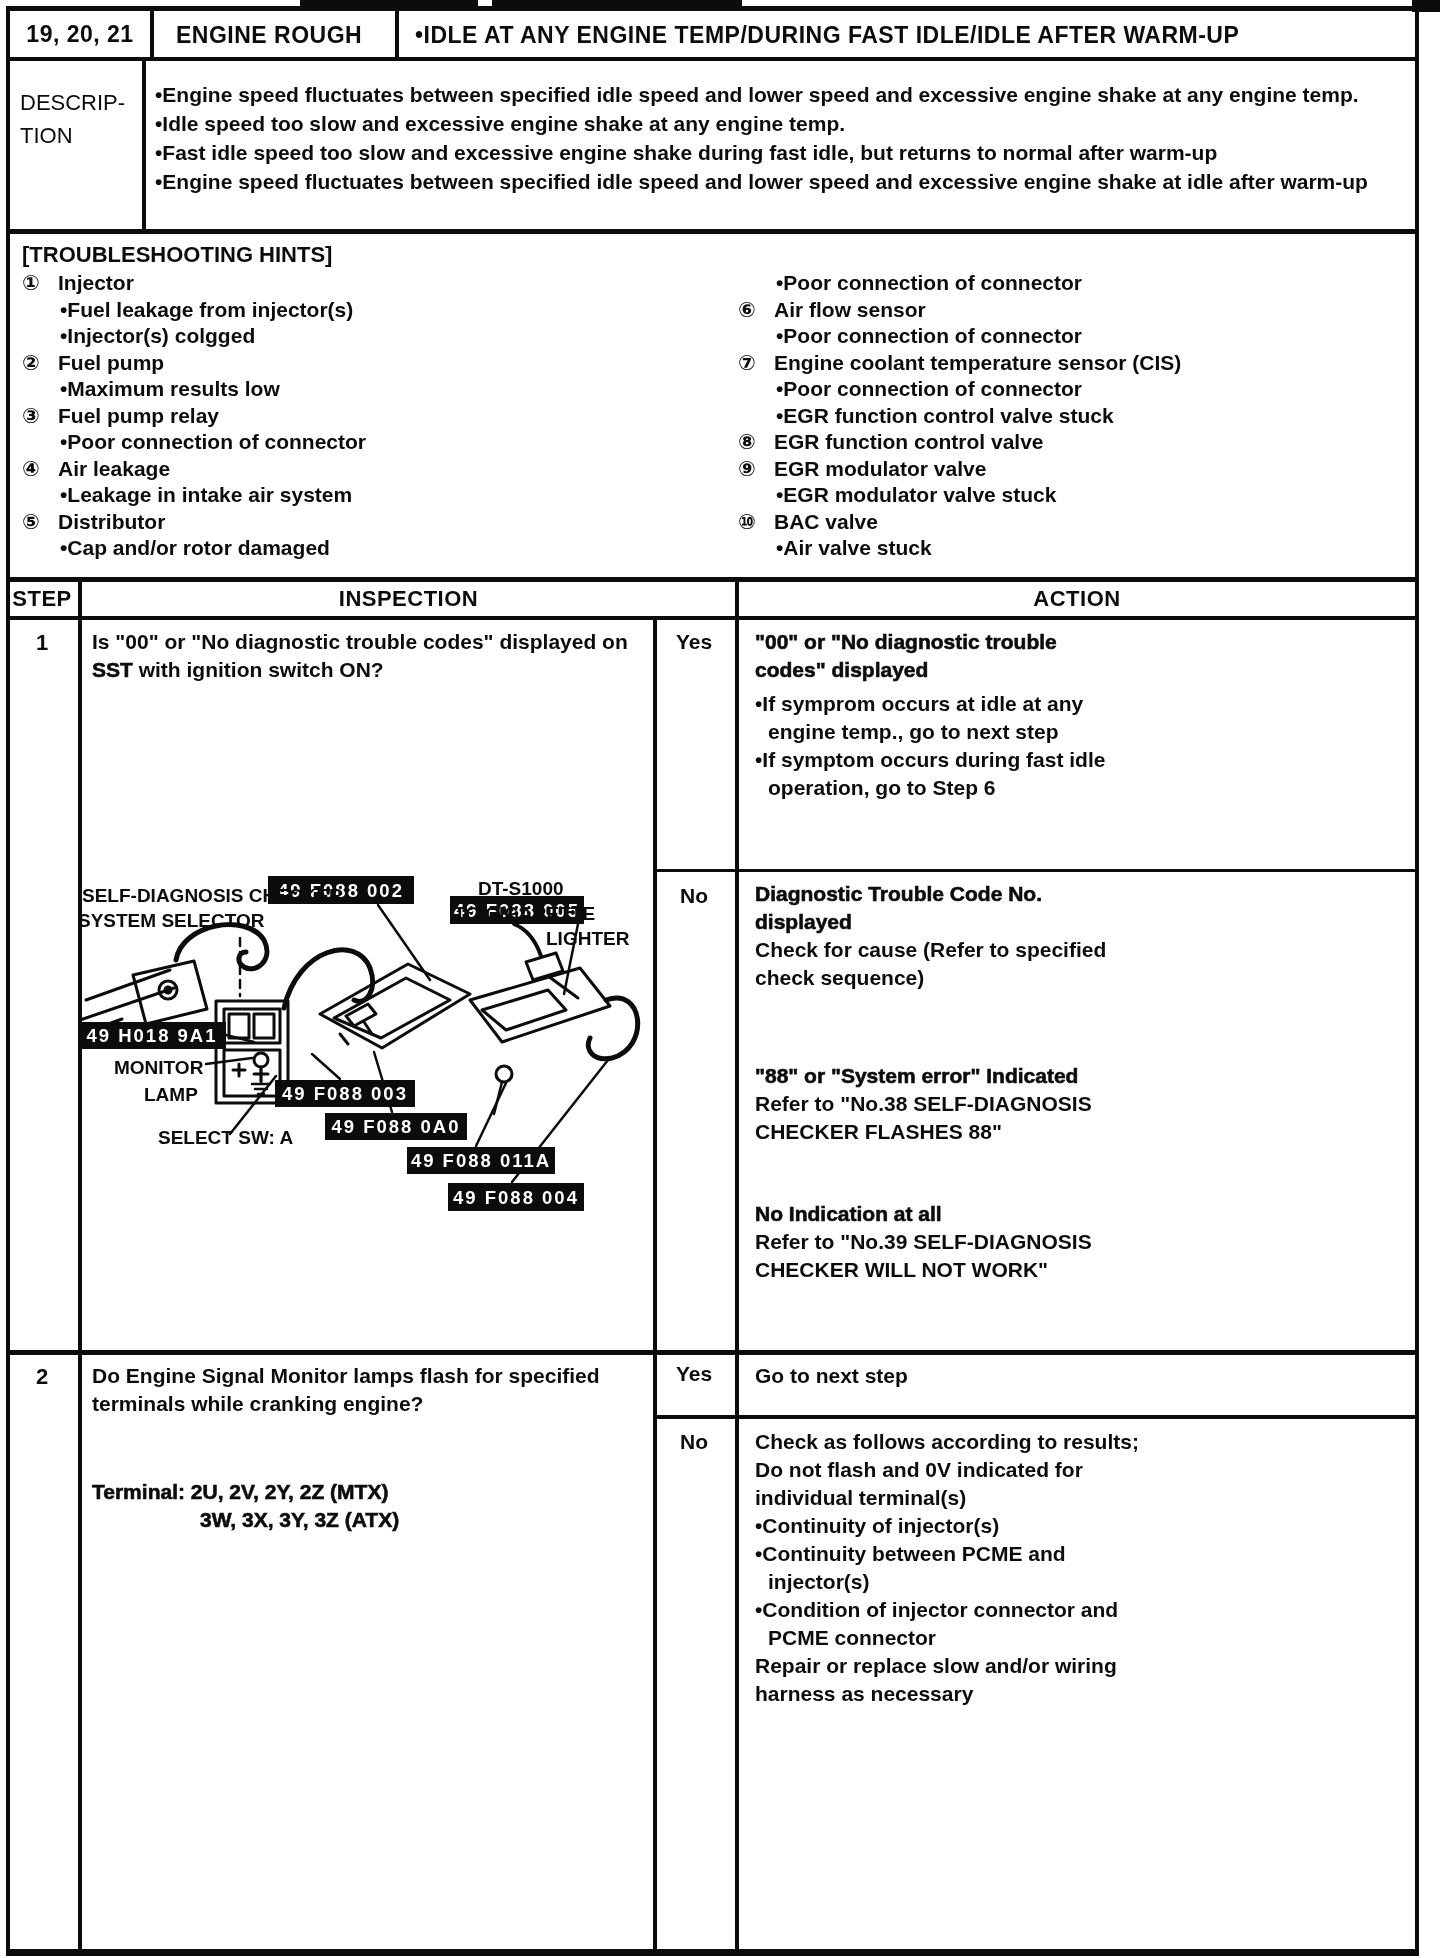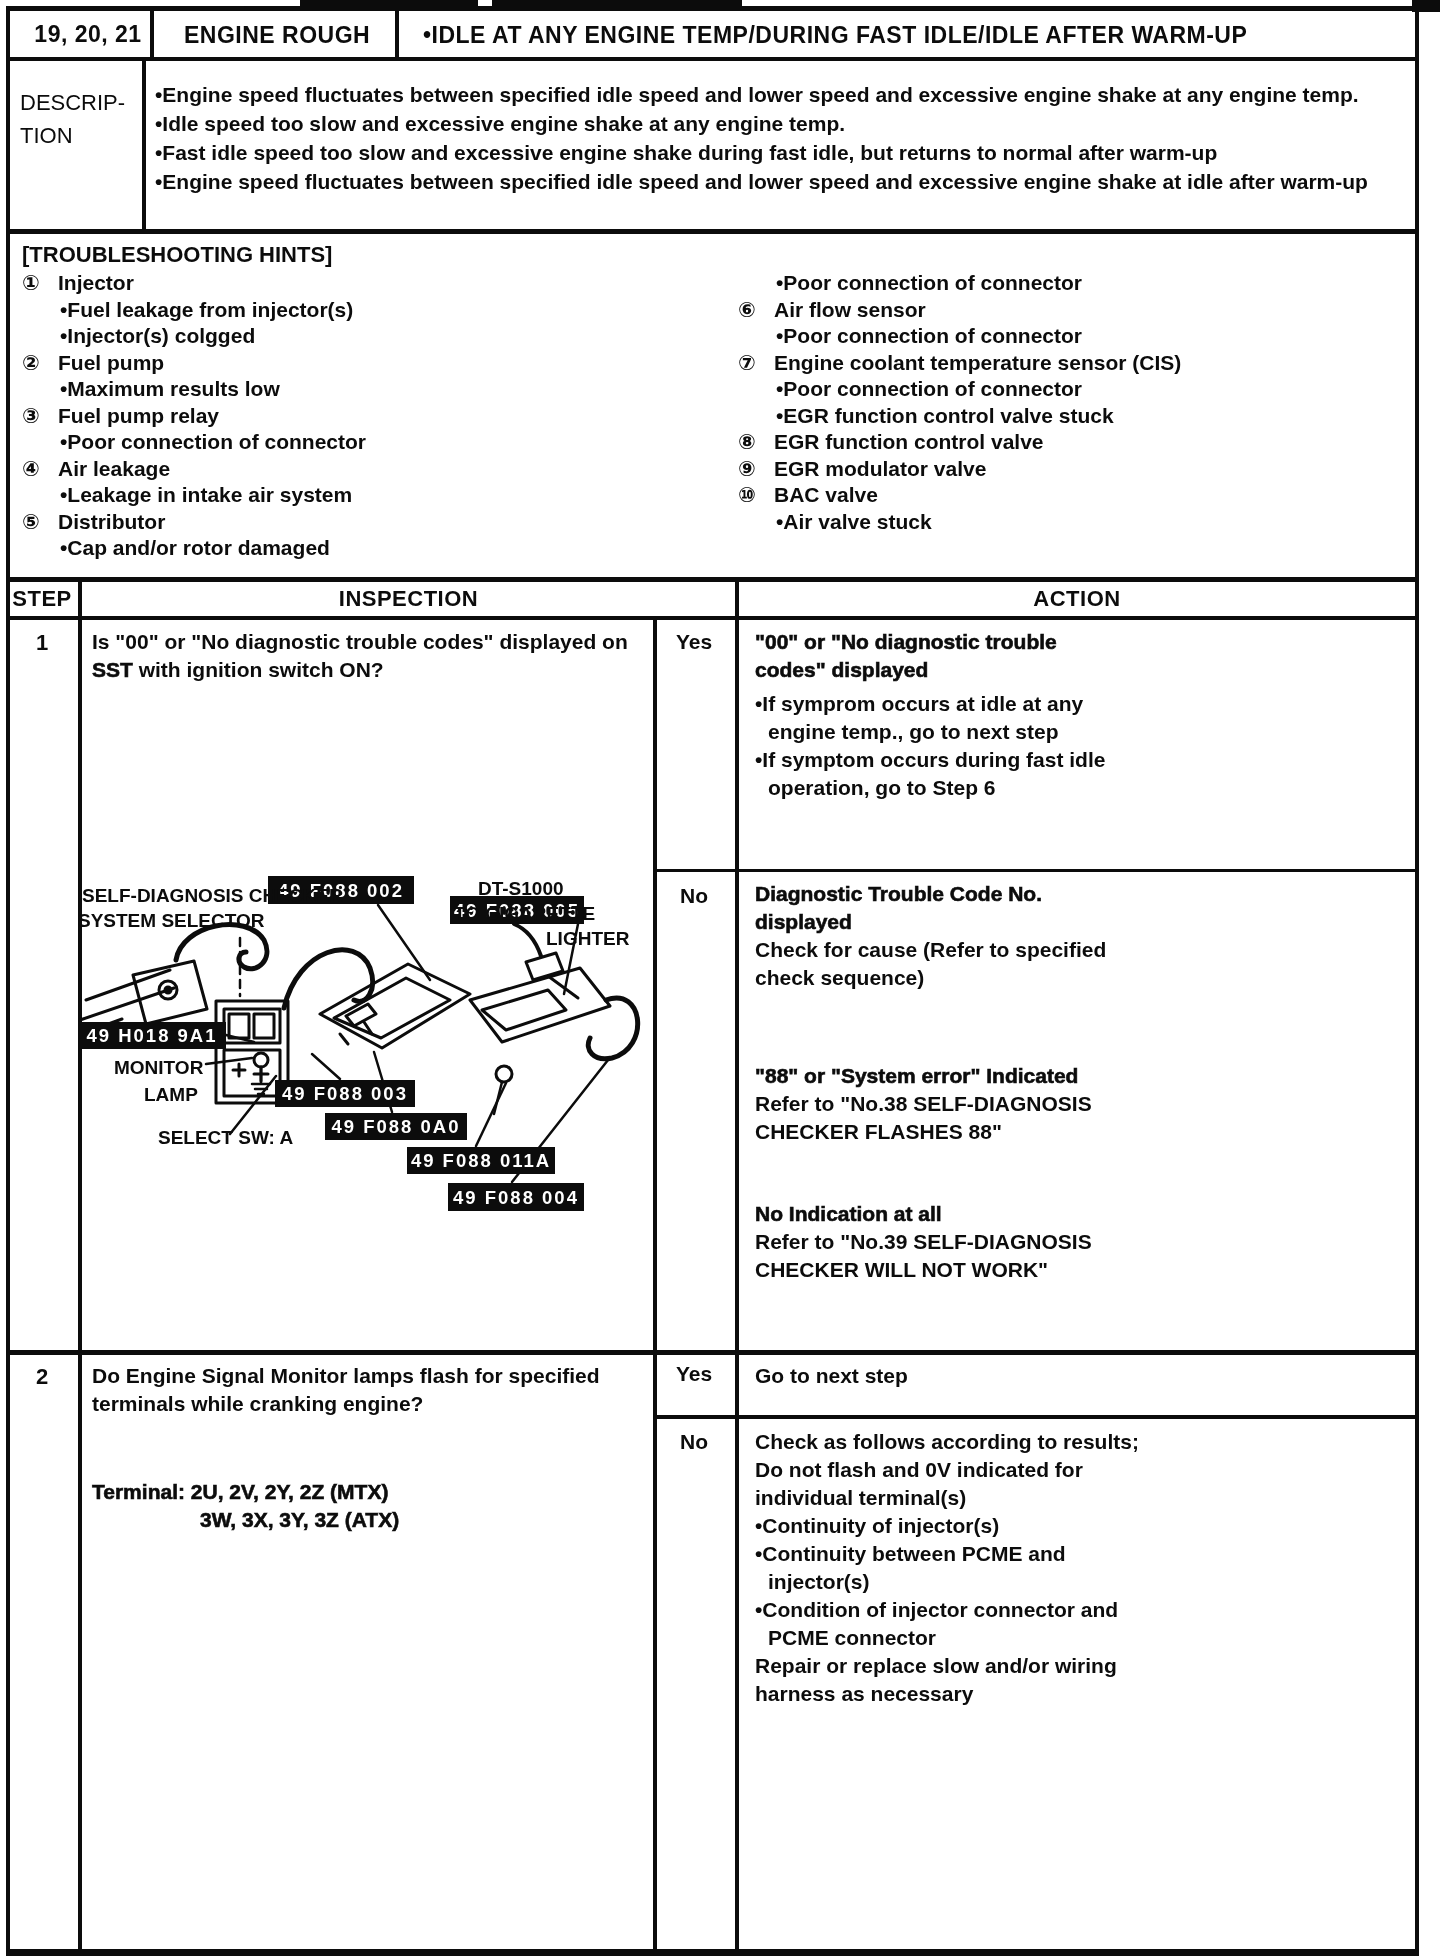--- a/index.html
+++ b/index.html
@@ -5,21 +5,21 @@
   html,body{margin:0;padding:0;background:#e8e8e8;}
   .page{
     position:relative;width:1440px;height:1958px;background:#ffffff;
     font-family:"Liberation Sans","DejaVu Sans",sans-serif;
     color:#0c0c0c;overflow:hidden;
     -webkit-font-smoothing:antialiased;
   }
   .abs{position:absolute;}
   .line{position:absolute;background:#0c0c0c;}
   .cell-center{display:flex;align-items:center;justify-content:center;text-align:center;}
-  .hdr-txt{font-size:23px;font-weight:700;letter-spacing:.5px;white-space:nowrap;padding-left:8px;}
+  .hdr-txt{font-size:23px;font-weight:700;letter-spacing:.5px;white-space:nowrap;}
   .desc-label{font-size:22px;font-weight:400;line-height:33px;}
   .desc-list{font-size:21px;font-weight:700;line-height:29px;}
   .desc-list .bl{text-indent:-14px;padding-left:14px;}
   .hints-title{font-size:22px;font-weight:700;}
   .hline{font-size:21px;font-weight:700;line-height:26.5px;white-space:nowrap;}
   .hline .cnum{display:inline-block;width:36px;}
   .hline.sub{padding-left:38px;}
   .thead-txt{font-size:22px;font-weight:700;letter-spacing:.5px;}
   .stepnum{font-size:22px;font-weight:700;text-align:center;}
   .body-txt{font-size:21px;font-weight:700;line-height:28px;}
@@ -92,20 +92,21 @@
 
   <div class="abs" style="left:738px;top:270px">
     <div class="hline sub">•Poor connection of connector</div>
     <div class="hline"><span class="cnum">⑥</span><span>Air flow sensor</span></div>
     <div class="hline sub">•Poor connection of connector</div>
     <div class="hline"><span class="cnum">⑦</span><span>Engine coolant temperature sensor (CIS)</span></div>
     <div class="hline sub">•Poor connection of connector</div>
     <div class="hline sub">•EGR function control valve stuck</div>
     <div class="hline"><span class="cnum">⑧</span><span>EGR function control valve</span></div>
     <div class="hline"><span class="cnum">⑨</span><span>EGR modulator valve</span></div>
+    <div class="hline sub">•EGR modulator valve stuck</div>
     <div class="hline"><span class="cnum">⑩</span><span>BAC valve</span></div>
     <div class="hline sub">•Air valve stuck</div>
   </div>
 
   <div class="abs cell-center thead-txt" style="left:6px;top:582px;width:72px;height:34px">STEP</div>
   <div class="abs cell-center thead-txt" style="left:82px;top:582px;width:653px;height:34px">INSPECTION</div>
   <div class="abs cell-center thead-txt" style="left:739px;top:582px;width:676px;height:34px">ACTION</div>
 
   <div class="abs stepnum" style="left:6px;top:630px;width:72px">1</div>
 

